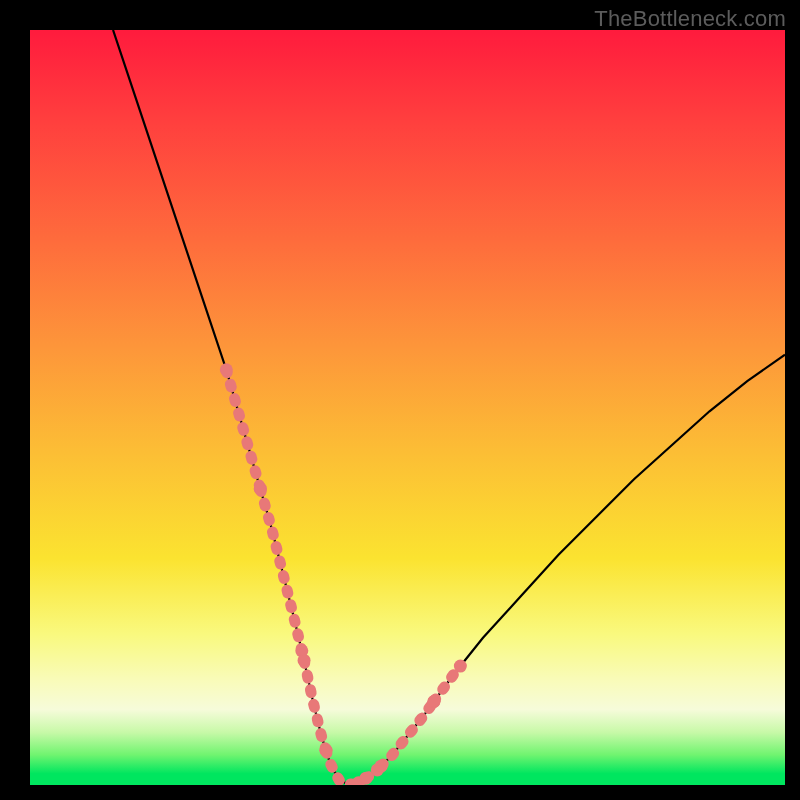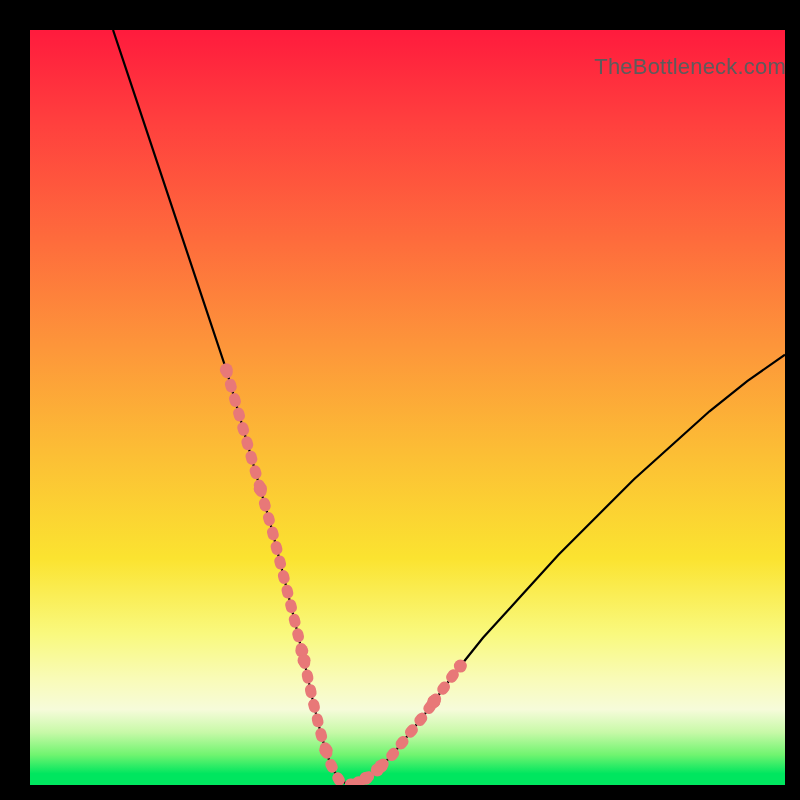--- a/index.html
+++ b/index.html
@@ -44,21 +44,20 @@
     );
   }
   .watermark {
     position: absolute;
     top: 6px;
     right: 14px;
     color: #5c5c5c;
     font-size: 22px;
     letter-spacing: 0.2px;
     font-weight: 500;
-    margin-top: 48px;
   }
   svg.curve {
     position: absolute;
     left: 0;
     top: 0;
     width: 755px;
     height: 755px;
   }
 </style>
 </head>

